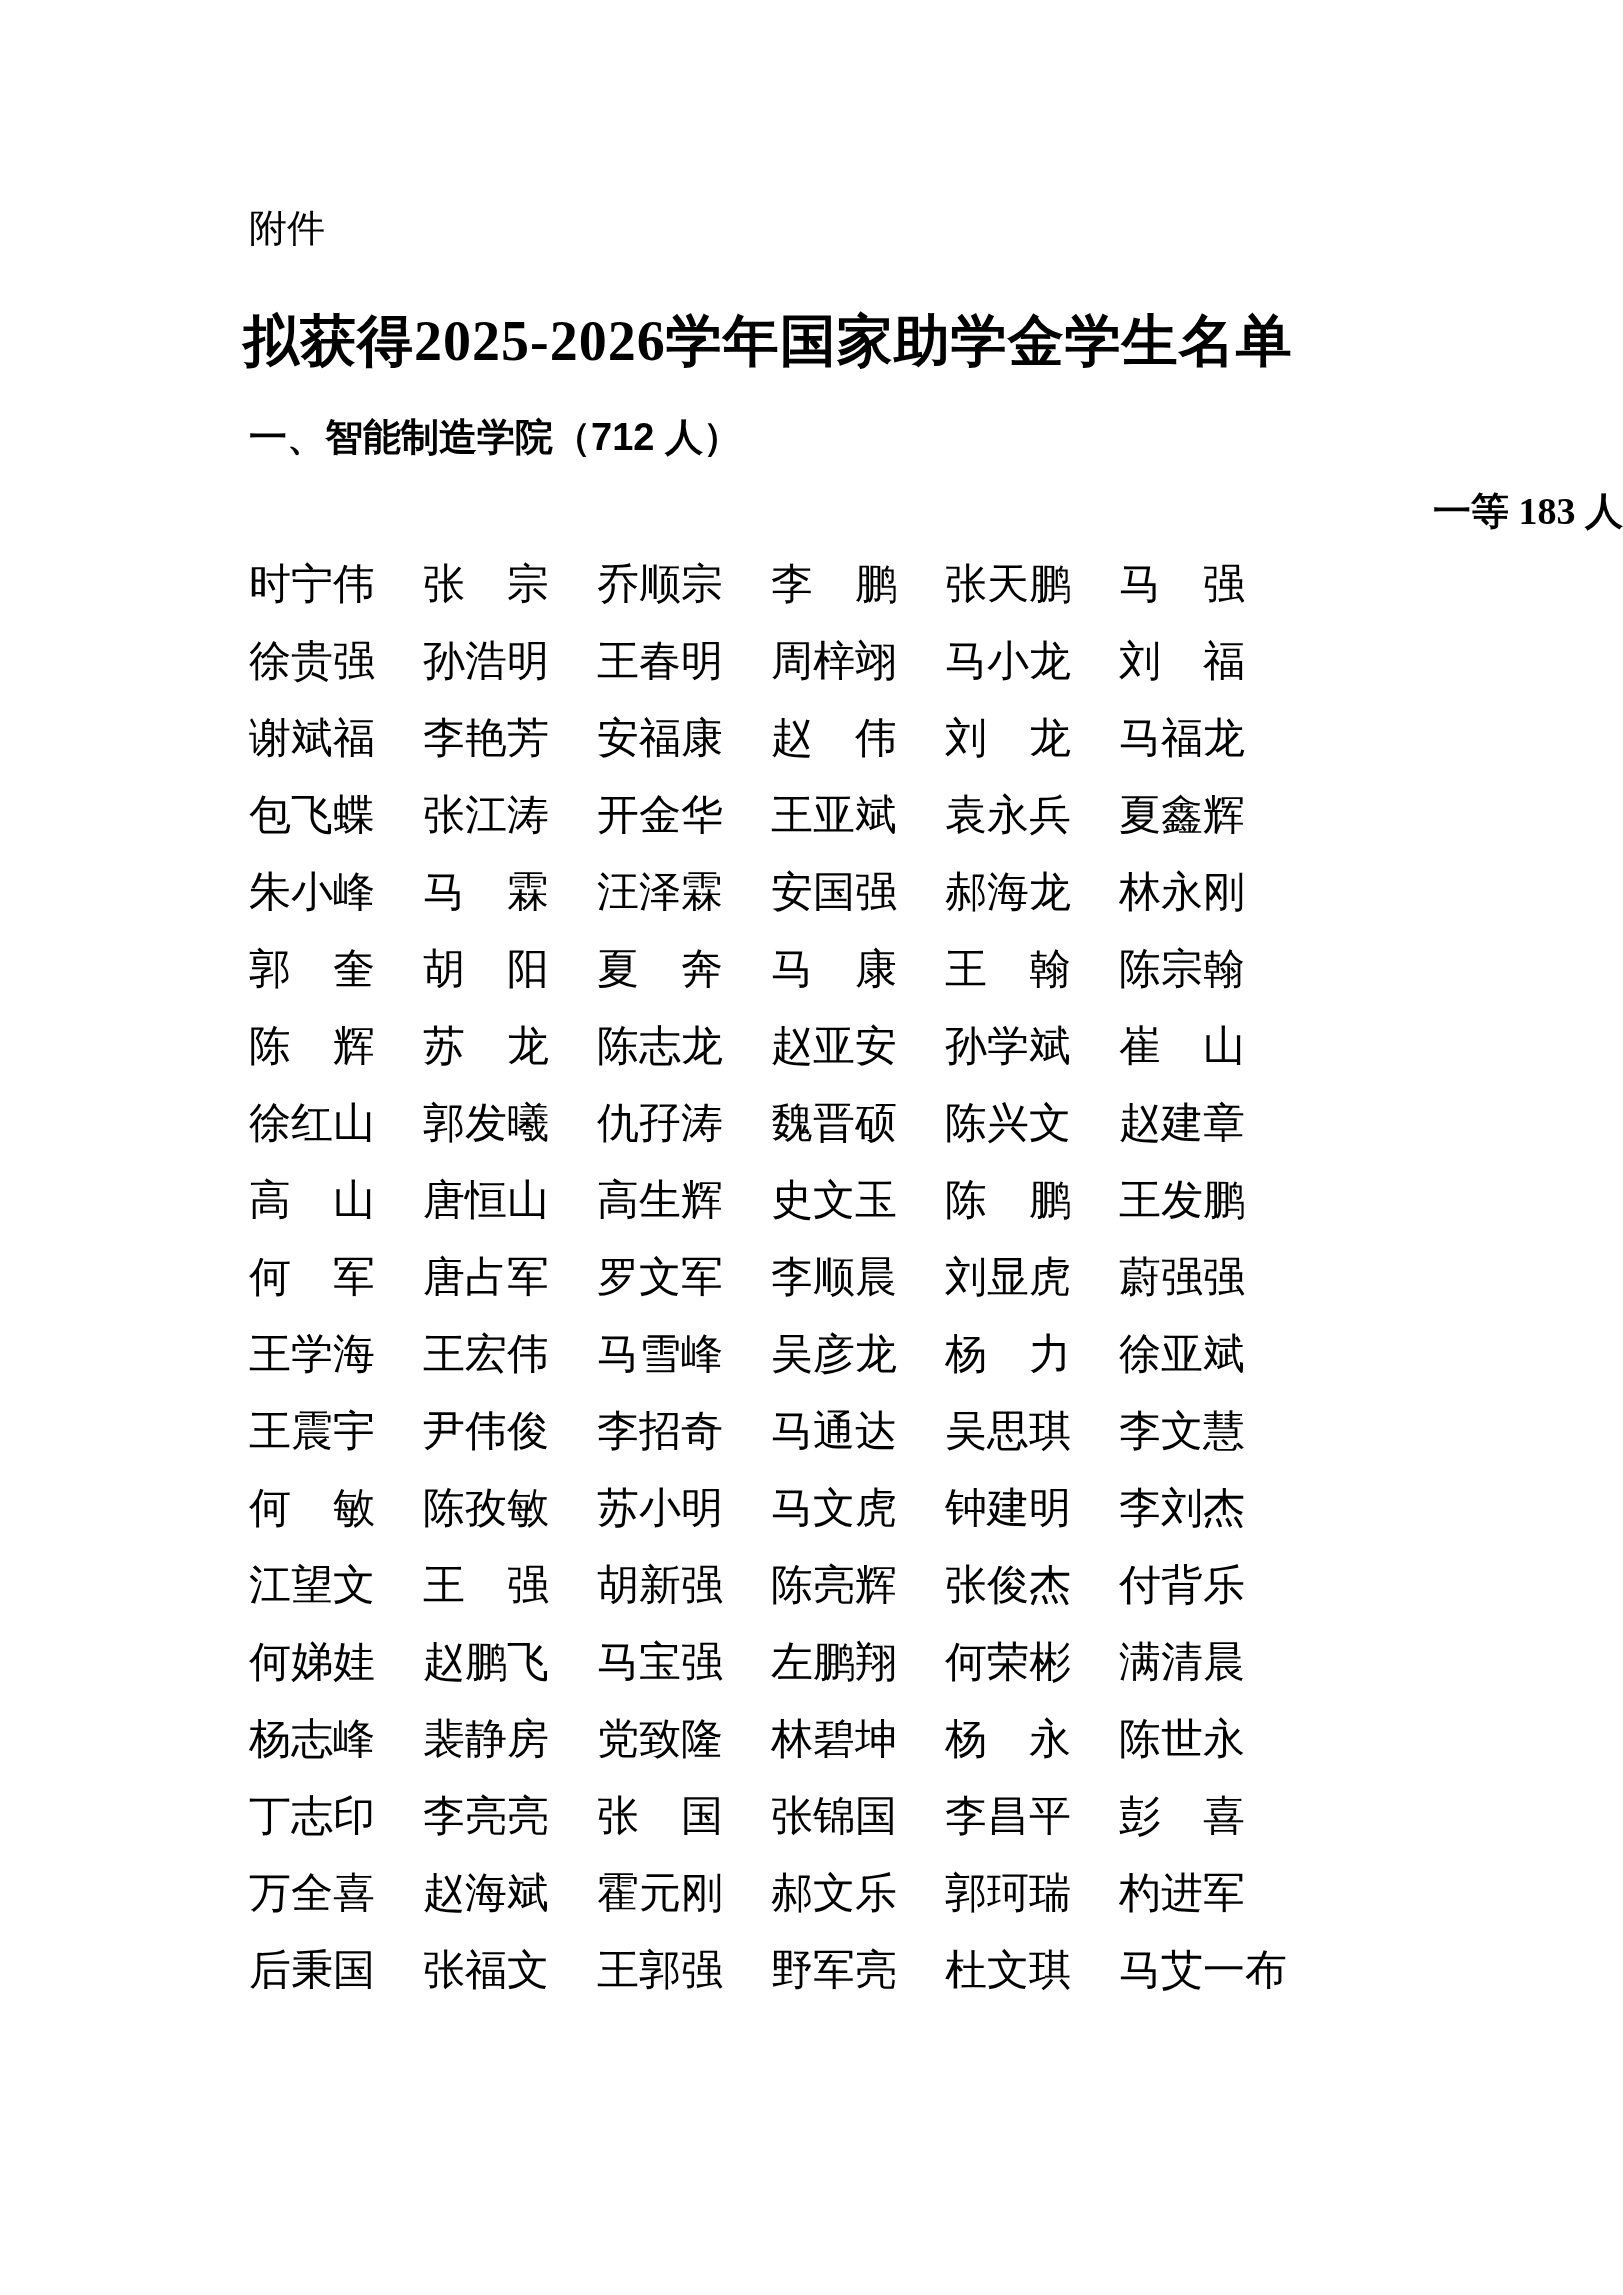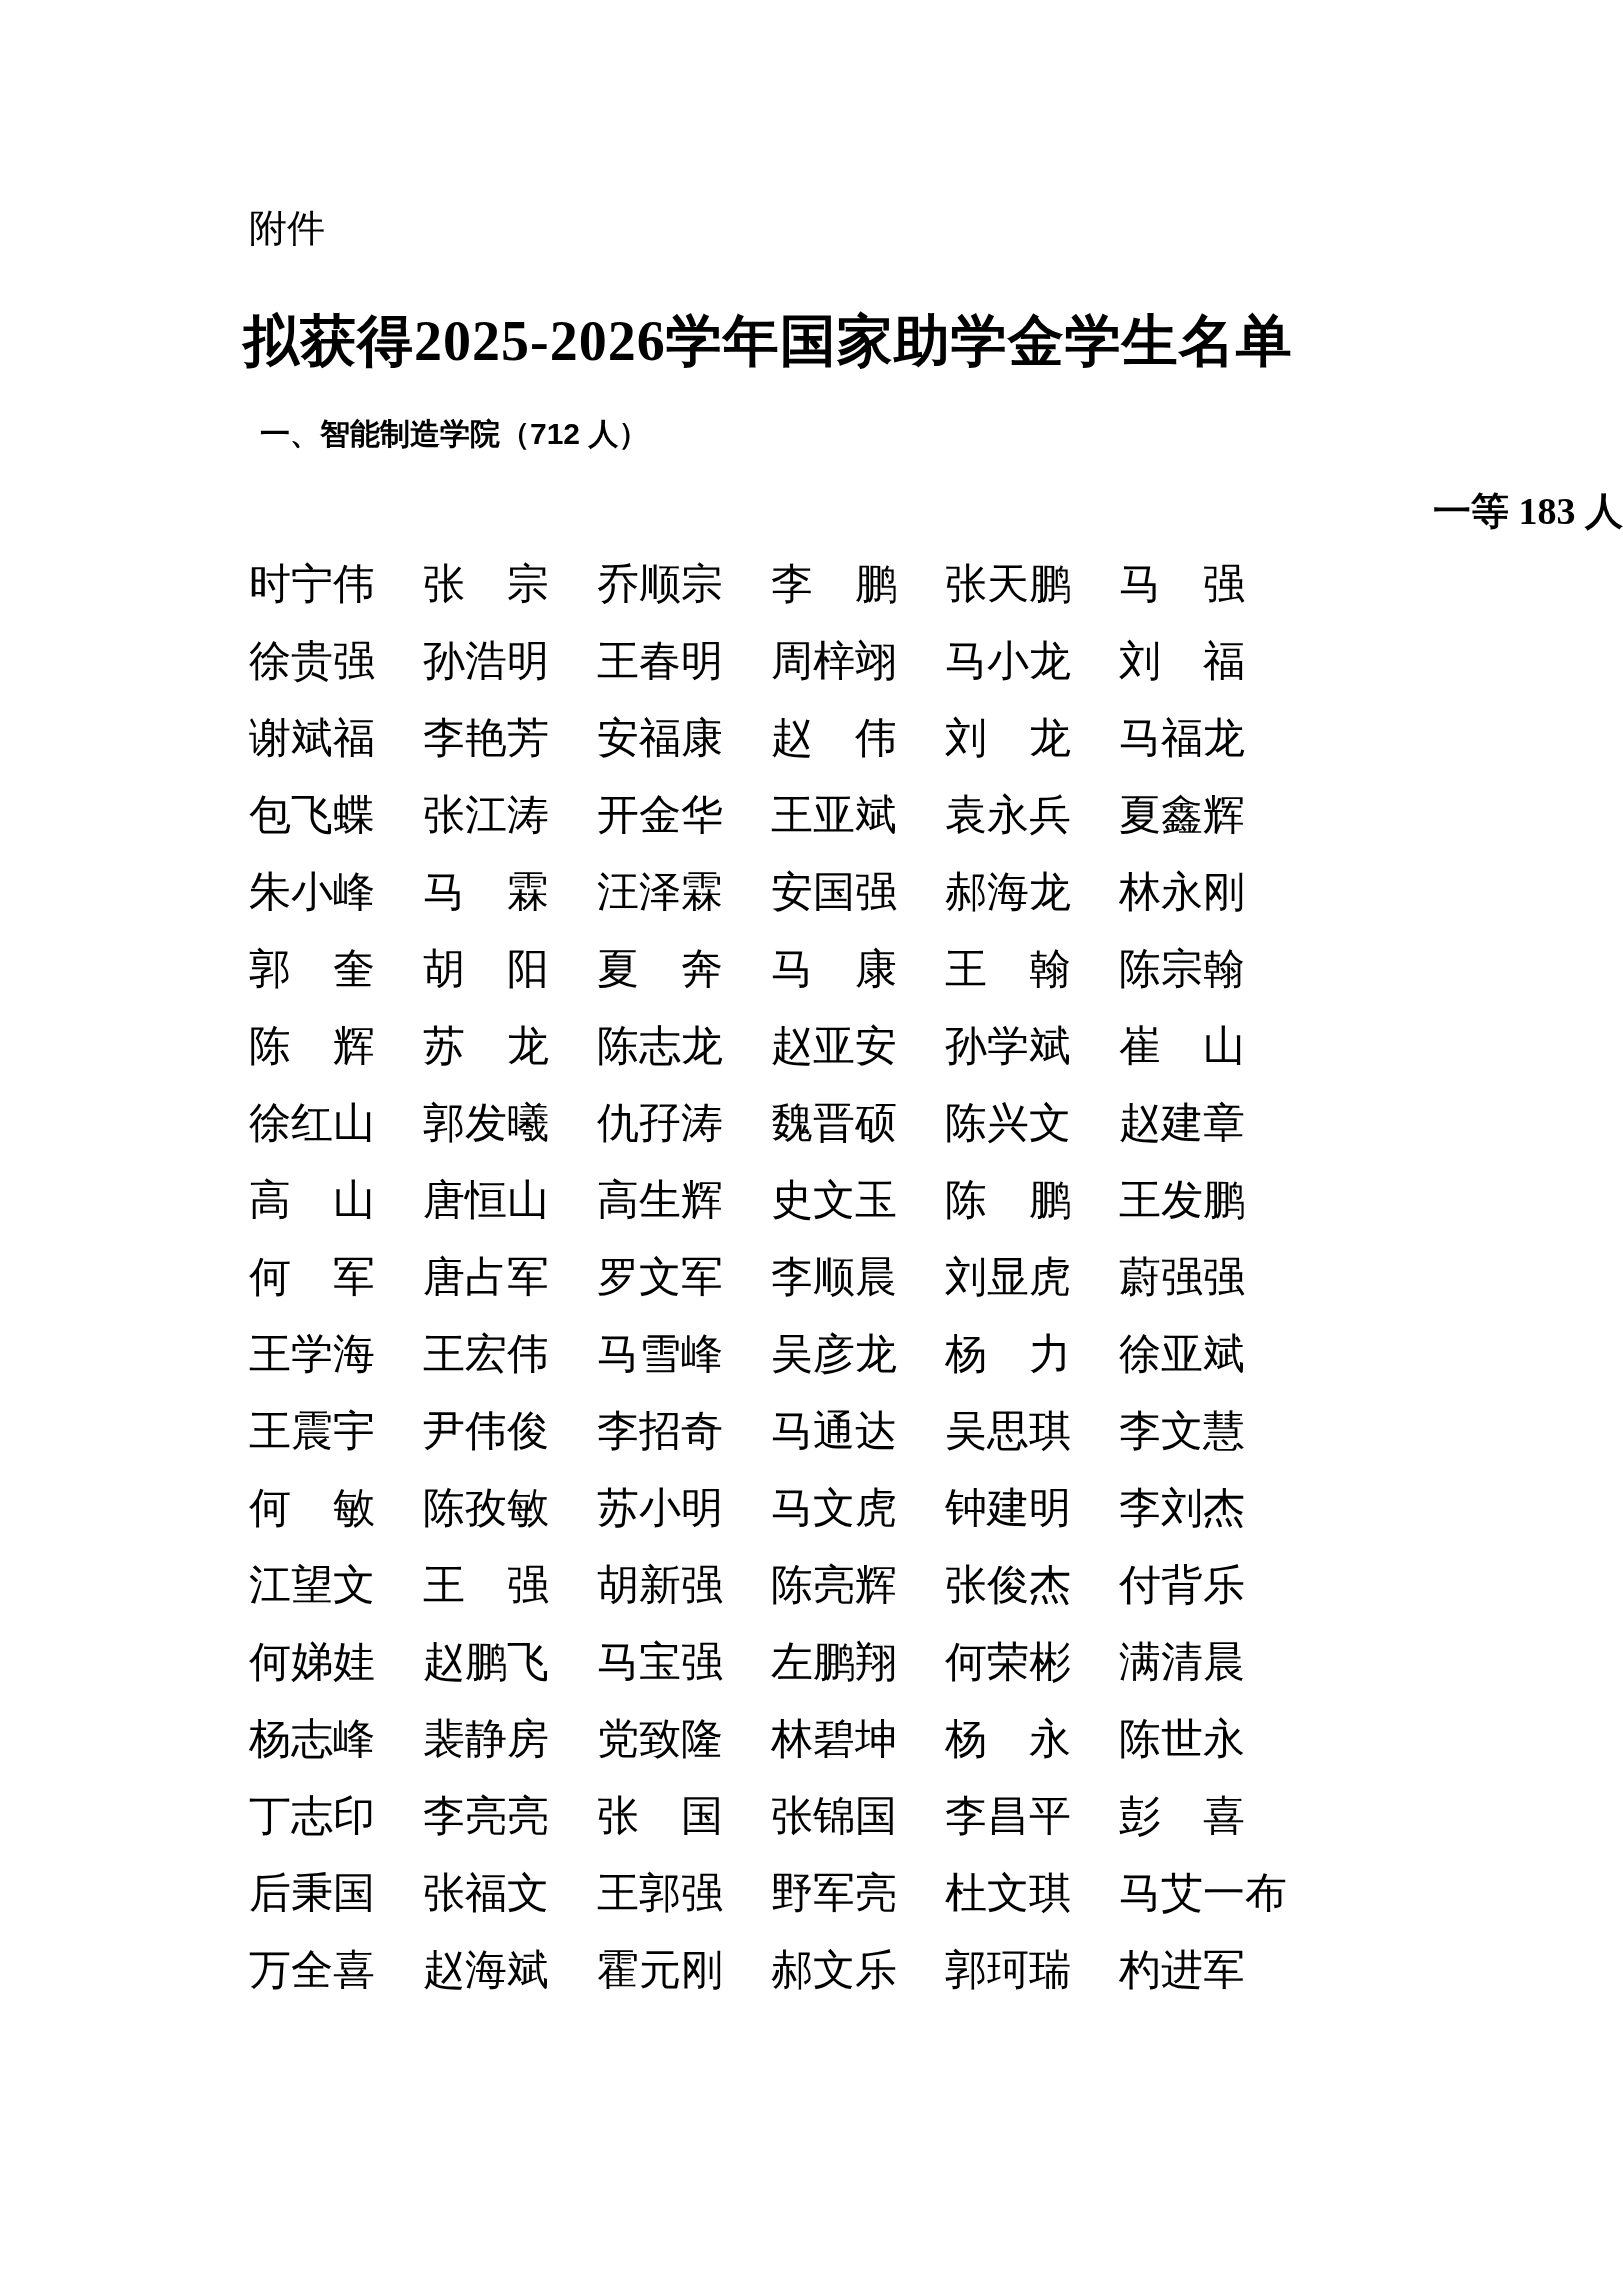--- a/index.html
+++ b/index.html
@@ -32,26 +32,25 @@
     font-size: 56px;
     line-height: 1.1;
     font-weight: 700;
     letter-spacing: 1px;
     white-space: nowrap;
   }
   .section-heading {
     position: absolute;
     left: 249px;
     top: 417px;
-    font-size: 30px;
+    font-size: 38px;
     line-height: 1.1;
     font-weight: 700;
     font-family: "Liberation Sans", "DejaVu Sans", sans-serif;
     white-space: nowrap;
-    margin-left: 11px;
   }
   .tier-heading {
     position: absolute;
     left: 0;
     top: 491px;
     width: 1623px;
     text-align: right;
     font-size: 38px;
     line-height: 1.1;
     font-weight: 700;
@@ -223,30 +222,30 @@
       </div>
       <div class="name-row">
         <div class="name-cell">丁志印</div>
         <div class="name-cell">李亮亮</div>
         <div class="name-cell">张　国</div>
         <div class="name-cell">张锦国</div>
         <div class="name-cell">李昌平</div>
         <div class="name-cell">彭　喜</div>
       </div>
       <div class="name-row">
+        <div class="name-cell">万全喜</div>
+        <div class="name-cell">赵海斌</div>
+        <div class="name-cell">霍元刚</div>
+        <div class="name-cell">郝文乐</div>
+        <div class="name-cell">郭珂瑞</div>
+        <div class="name-cell">杓进军</div>
+      </div>
+      <div class="name-row">
         <div class="name-cell">后秉国</div>
         <div class="name-cell">张福文</div>
         <div class="name-cell">王郭强</div>
         <div class="name-cell">野军亮</div>
         <div class="name-cell">杜文琪</div>
         <div class="name-cell">马艾一布</div>
       </div>
-      <div class="name-row">
-        <div class="name-cell">万全喜</div>
-        <div class="name-cell">赵海斌</div>
-        <div class="name-cell">霍元刚</div>
-        <div class="name-cell">郝文乐</div>
-        <div class="name-cell">郭珂瑞</div>
-        <div class="name-cell">杓进军</div>
-      </div>
     </div>
 </div>
 
 
 </body></html>

